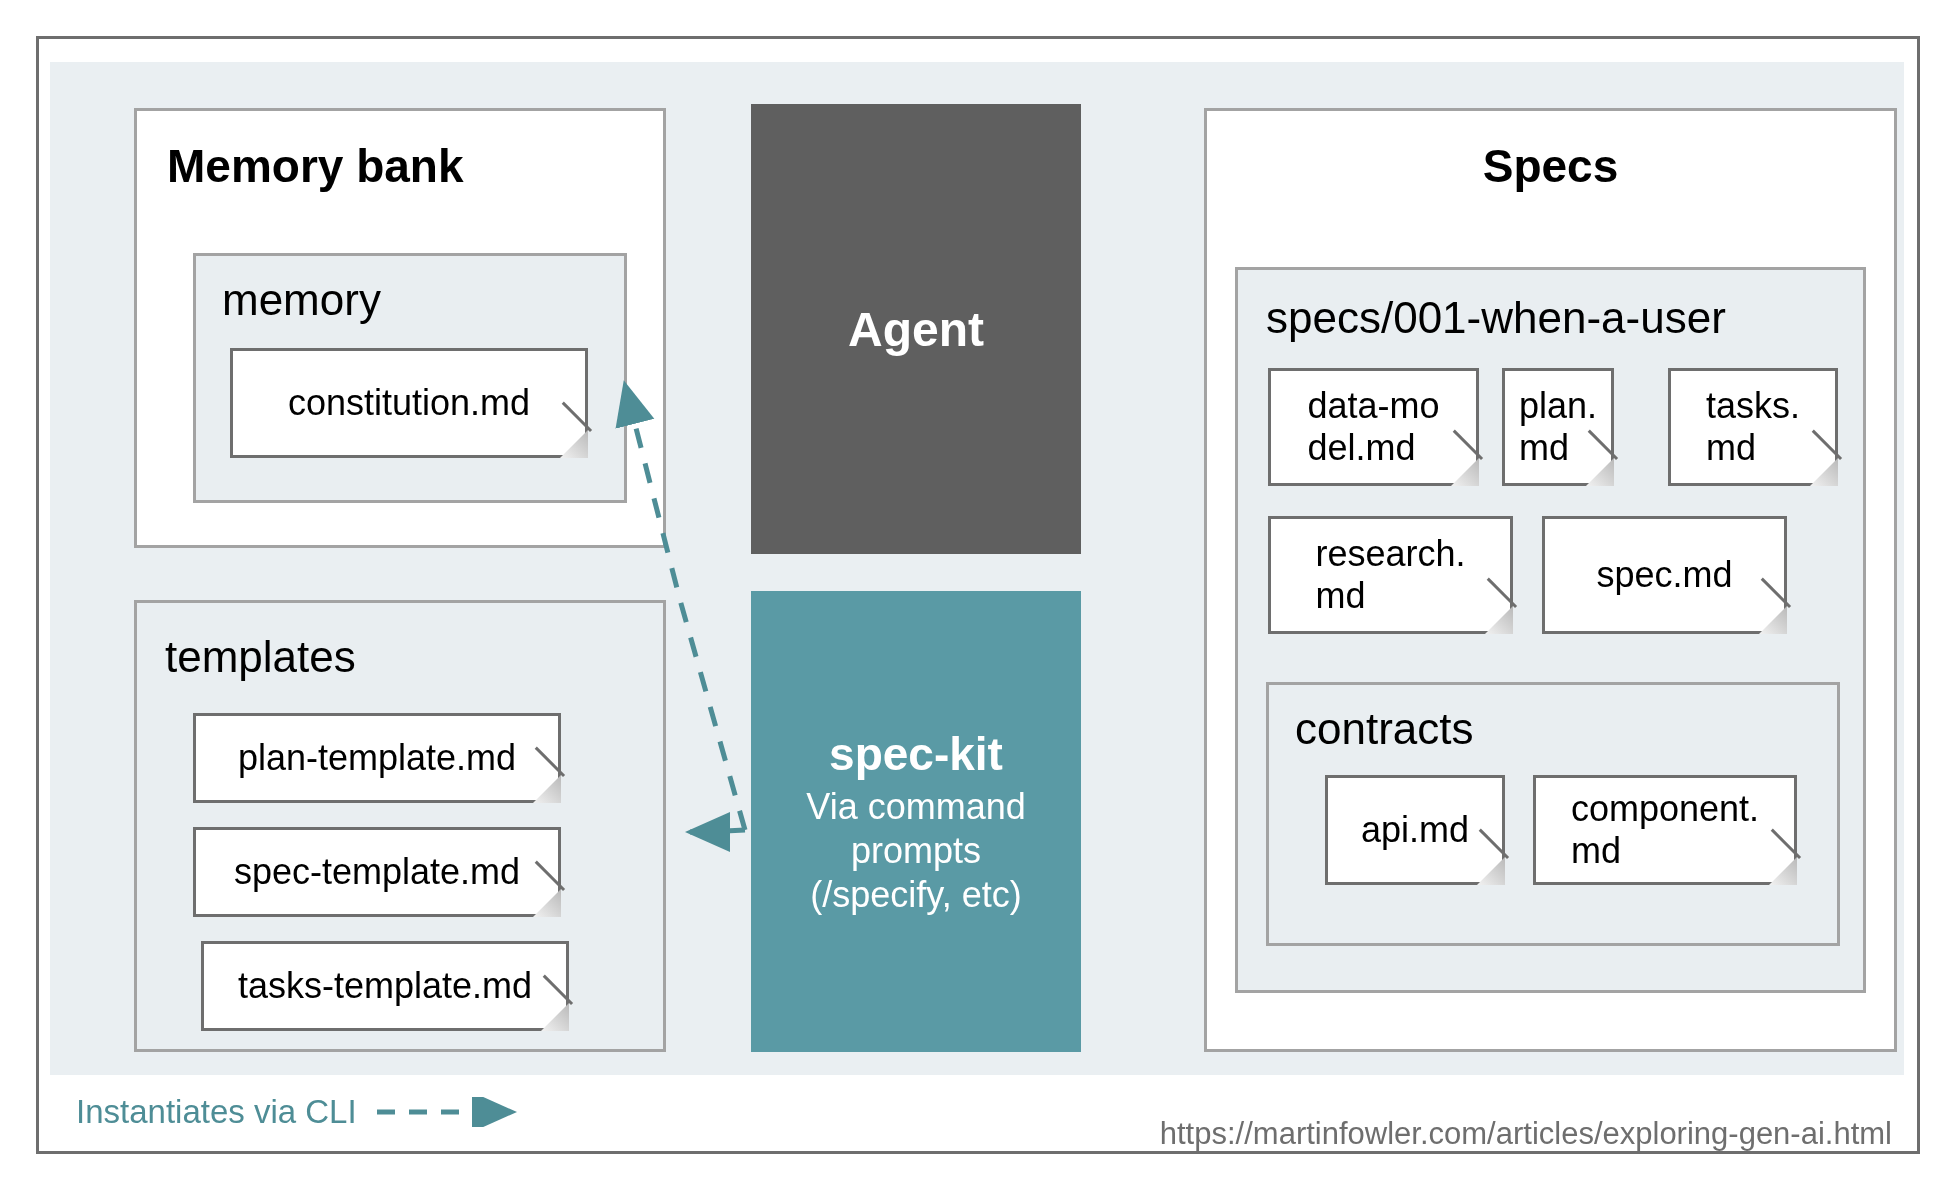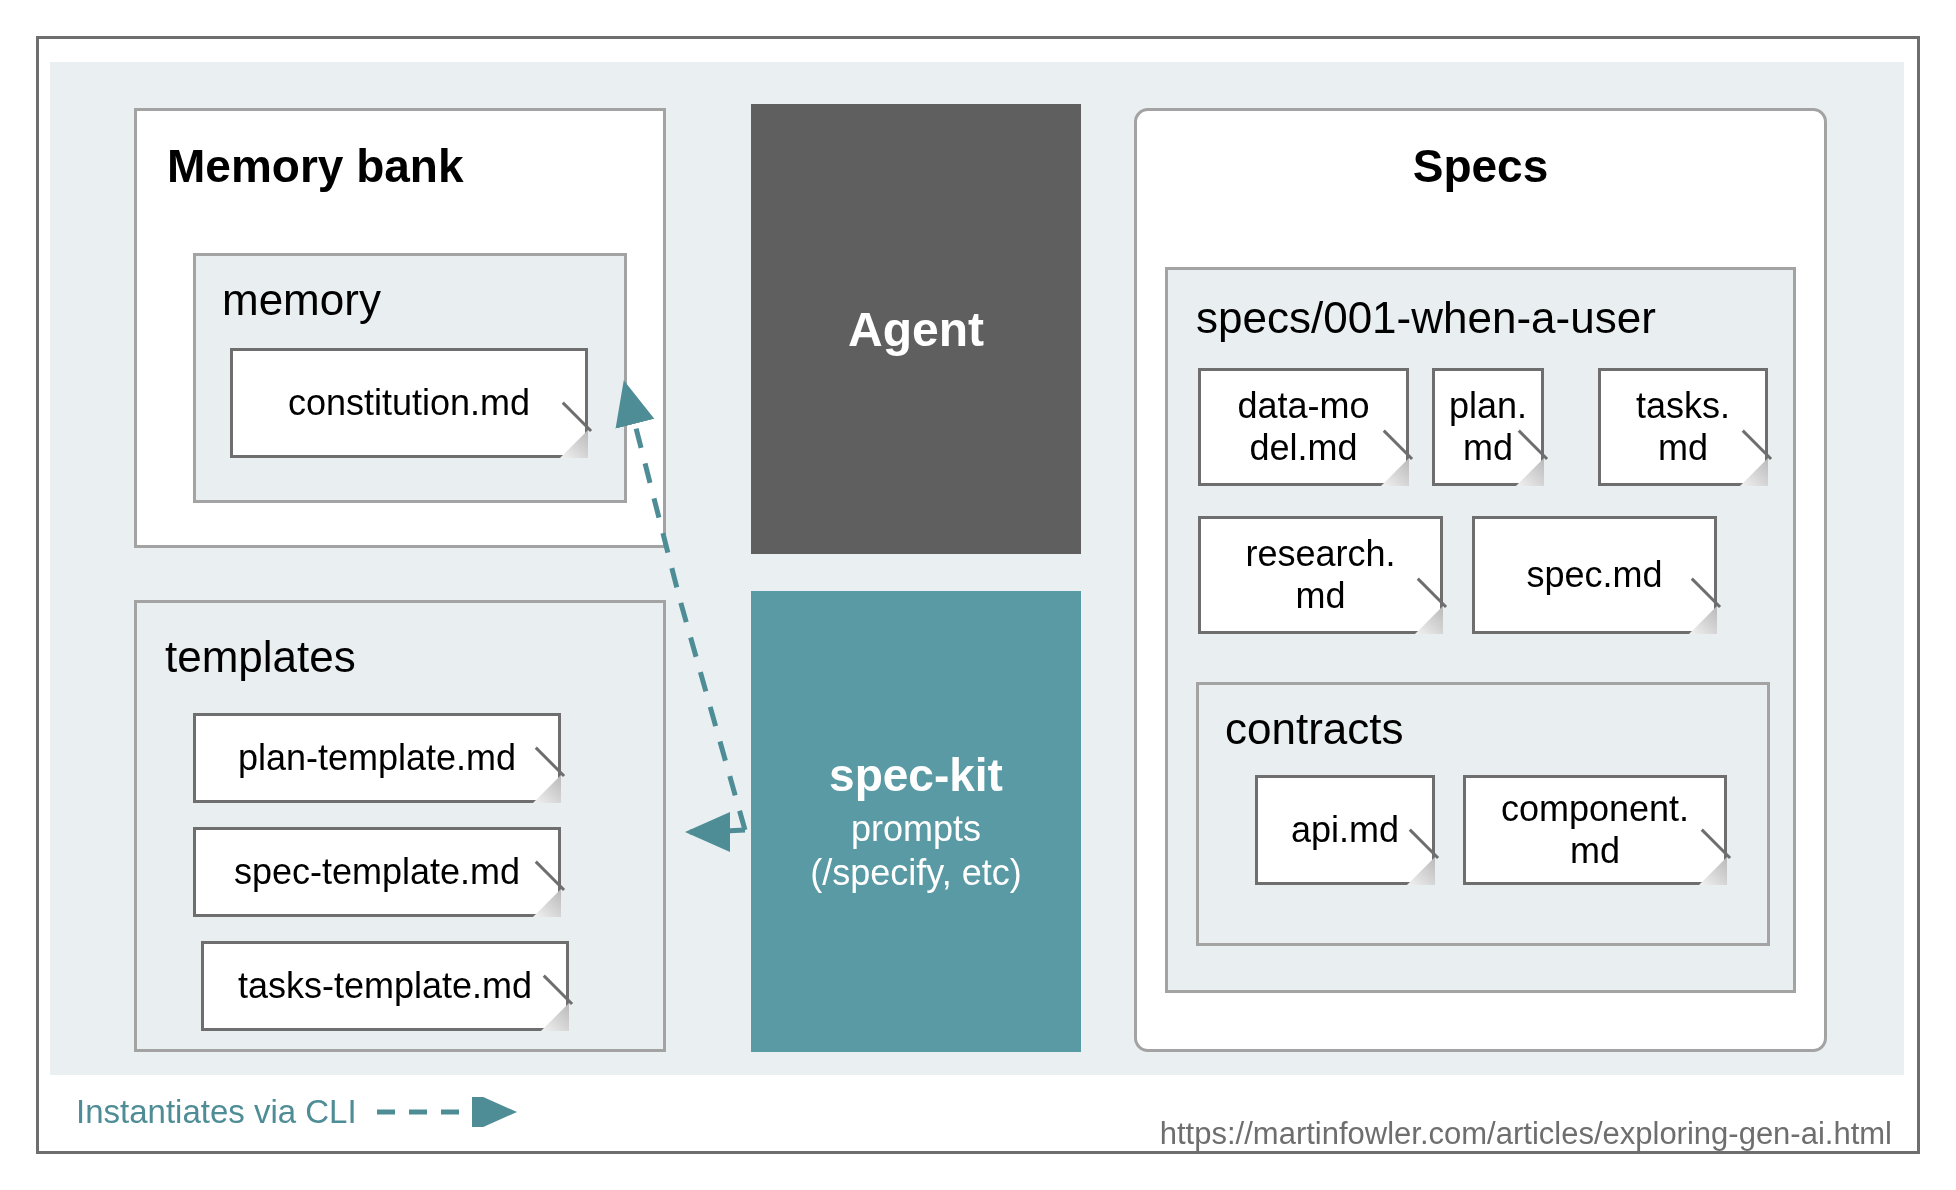--- a/index.html
+++ b/index.html
@@ -92,21 +92,21 @@
   }
 
   
   .doc {
     position: absolute;
     box-sizing: border-box;
     background: #ffffff;
     display: flex;
     align-items: center;
     justify-content: center;
-    text-align: center;
+    text-align: left;
   }
   .doc .doc-border {
     position: absolute;
     inset: 0;
     border: 3px solid #6E6E6E;
     box-sizing: border-box;
     clip-path: polygon(0 0, 100% 0, 100% calc(100% - 26px), calc(100% - 26px) 100%, 0 100%);
     background: #ffffff;
   }
   .doc .fold {
@@ -218,26 +218,27 @@
     </div>
   </div>
 
   <div class="solid-block" style="left:751px; top:104px; width:330px; height:450px; background:#5F5F5F;">
     <div class="agent-label">Agent</div>
   </div>
 
   <div class="solid-block" style="left:751px; top:591px; width:330px; height:461px; background:#5A9AA5;">
     <div class="speckit-title">spec-kit</div>
     <div class="speckit-sub">
+      <div>Via command</div>
       <div>prompts</div>
       <div>(/specify, etc)</div>
     </div>
   </div>
 
-  <div class="group white" style="left:1134px; top:108px; width:693px; height:944px;border-radius:14px;">
+  <div class="group white" style="left:1204px; top:108px; width:693px; height:944px;">
     <div class="group-title bold centered" style="top:32px;">Specs</div>
 
     <div class="group tint" style="left:28px; top:156px; width:631px; height:726px;">
       <div class="group-title" style="left:28px; top:26px;">specs/001-when-a-user</div>
 
       <div class="doc" style="left:30px; top:98px; width:211px; height:118px;">
         <div class="doc-border"></div>
         <div class="fold"></div>
         <div class="fold-edge"></div>
         <div class="doc-label" style="white-space:pre-line;">data-mo

